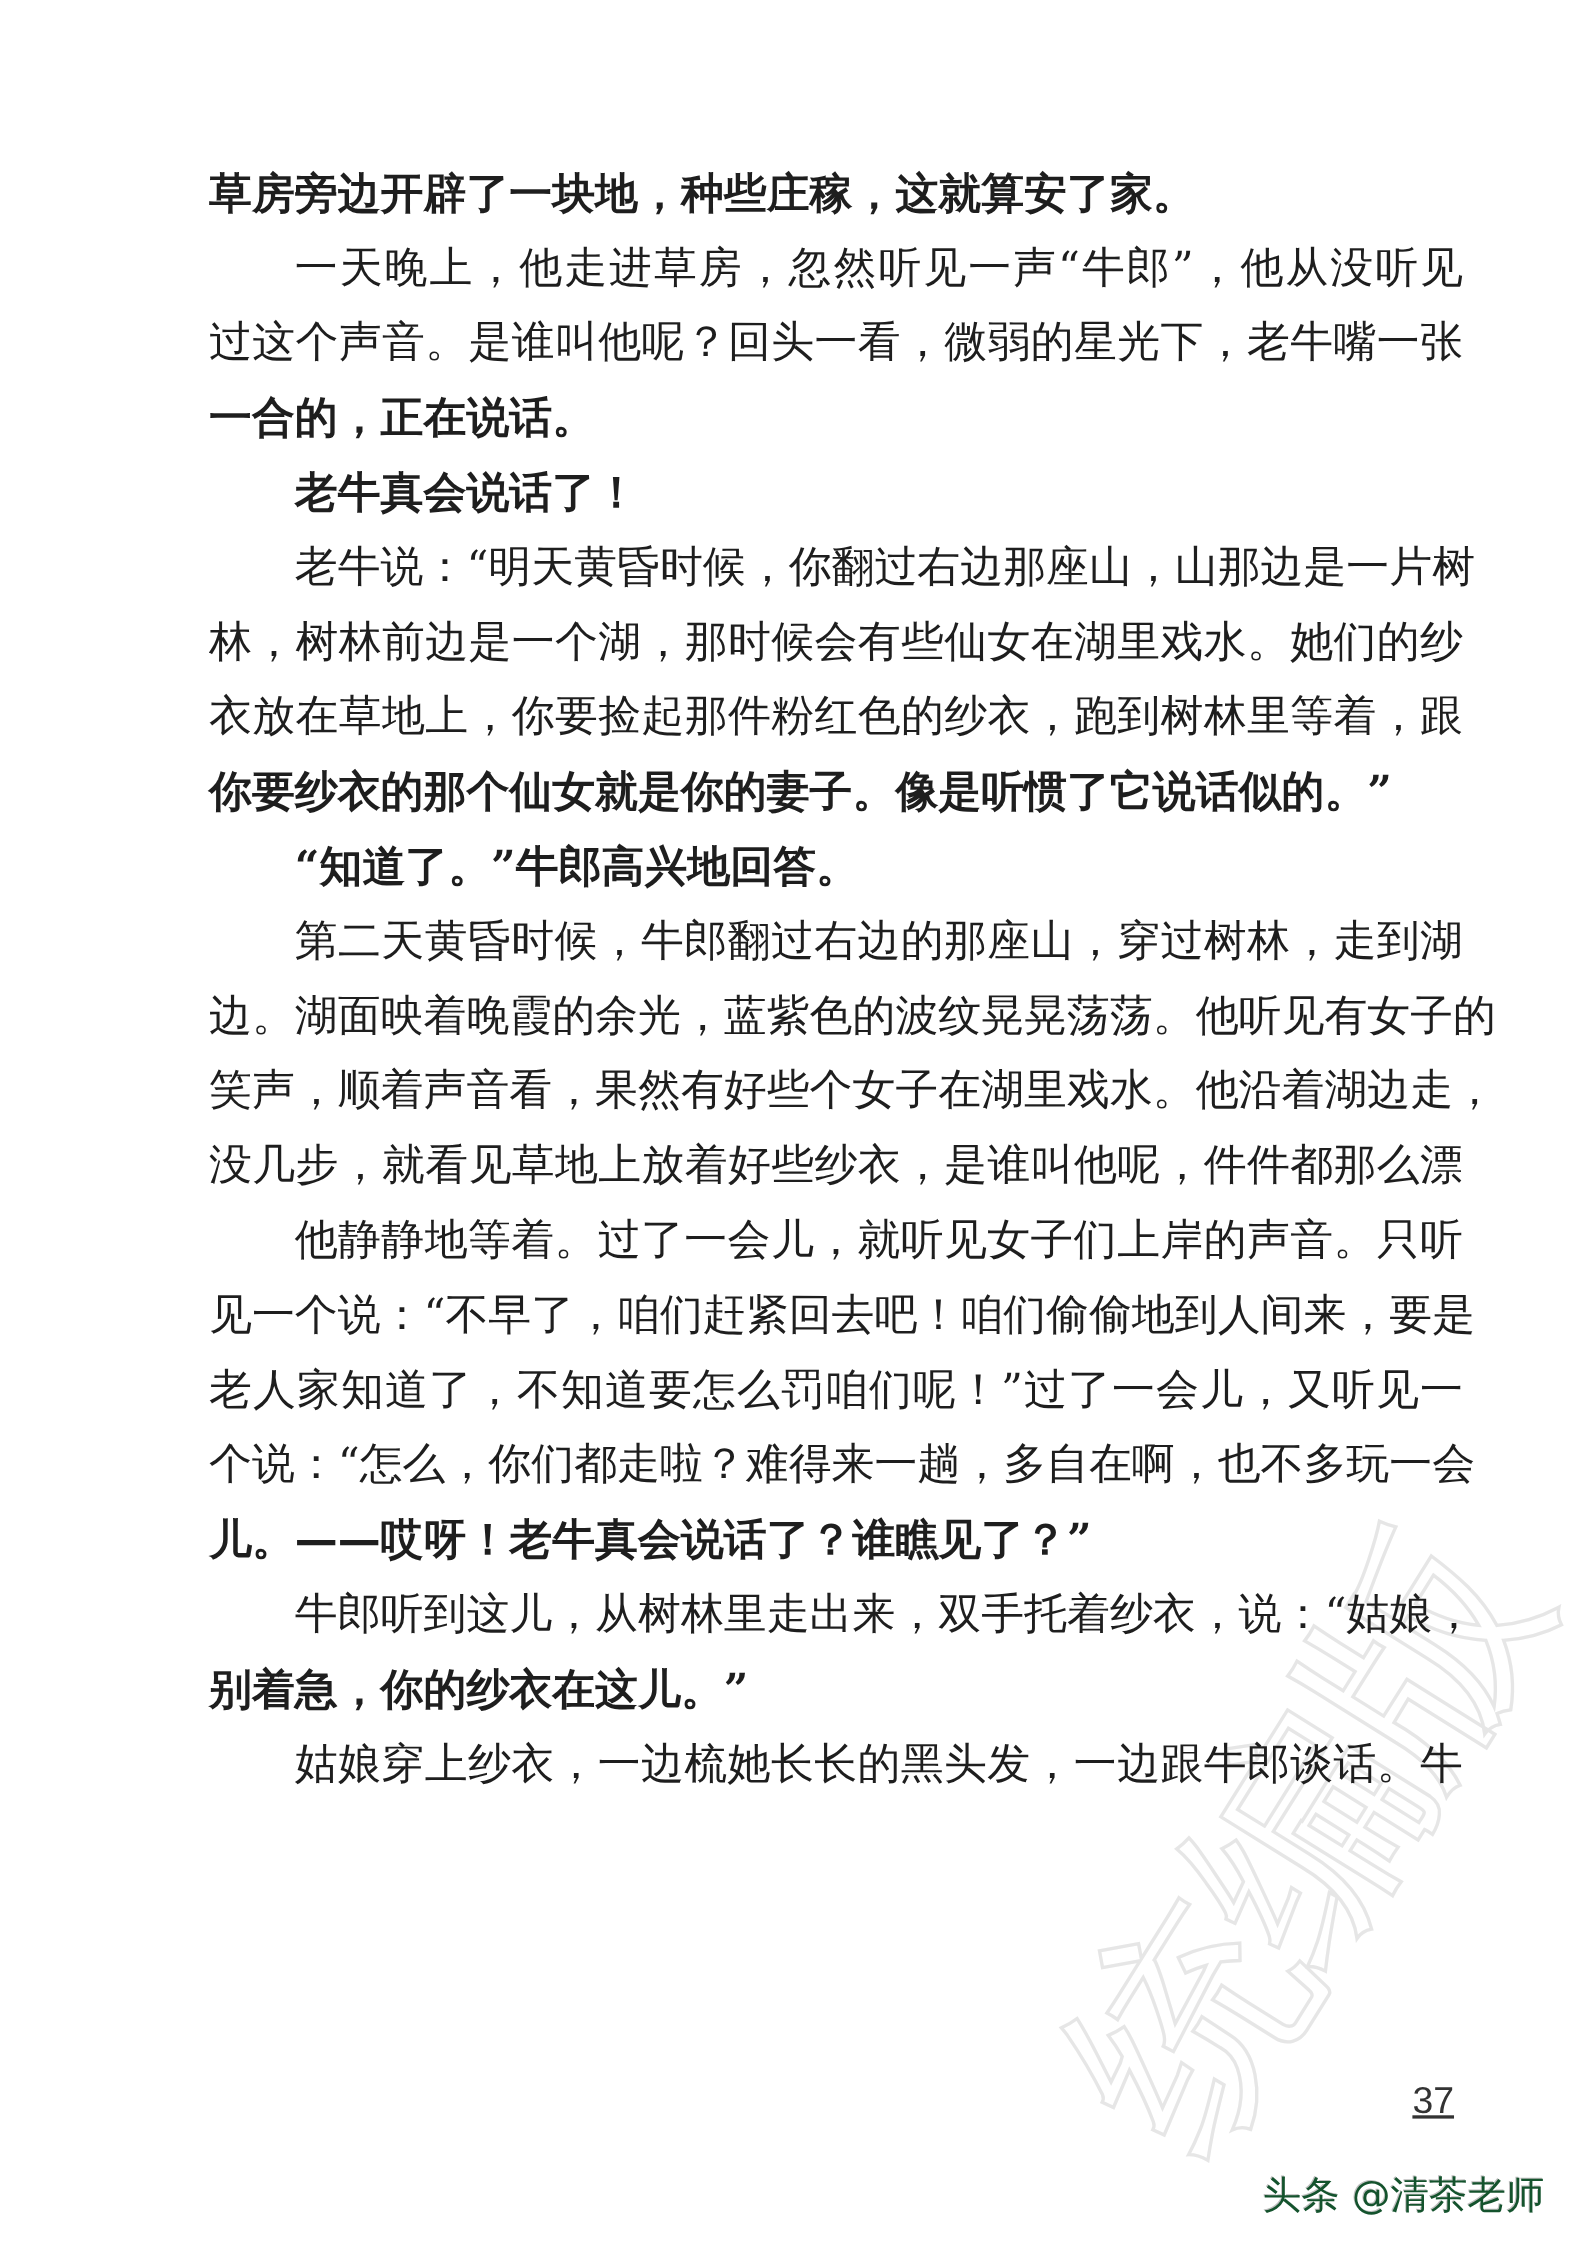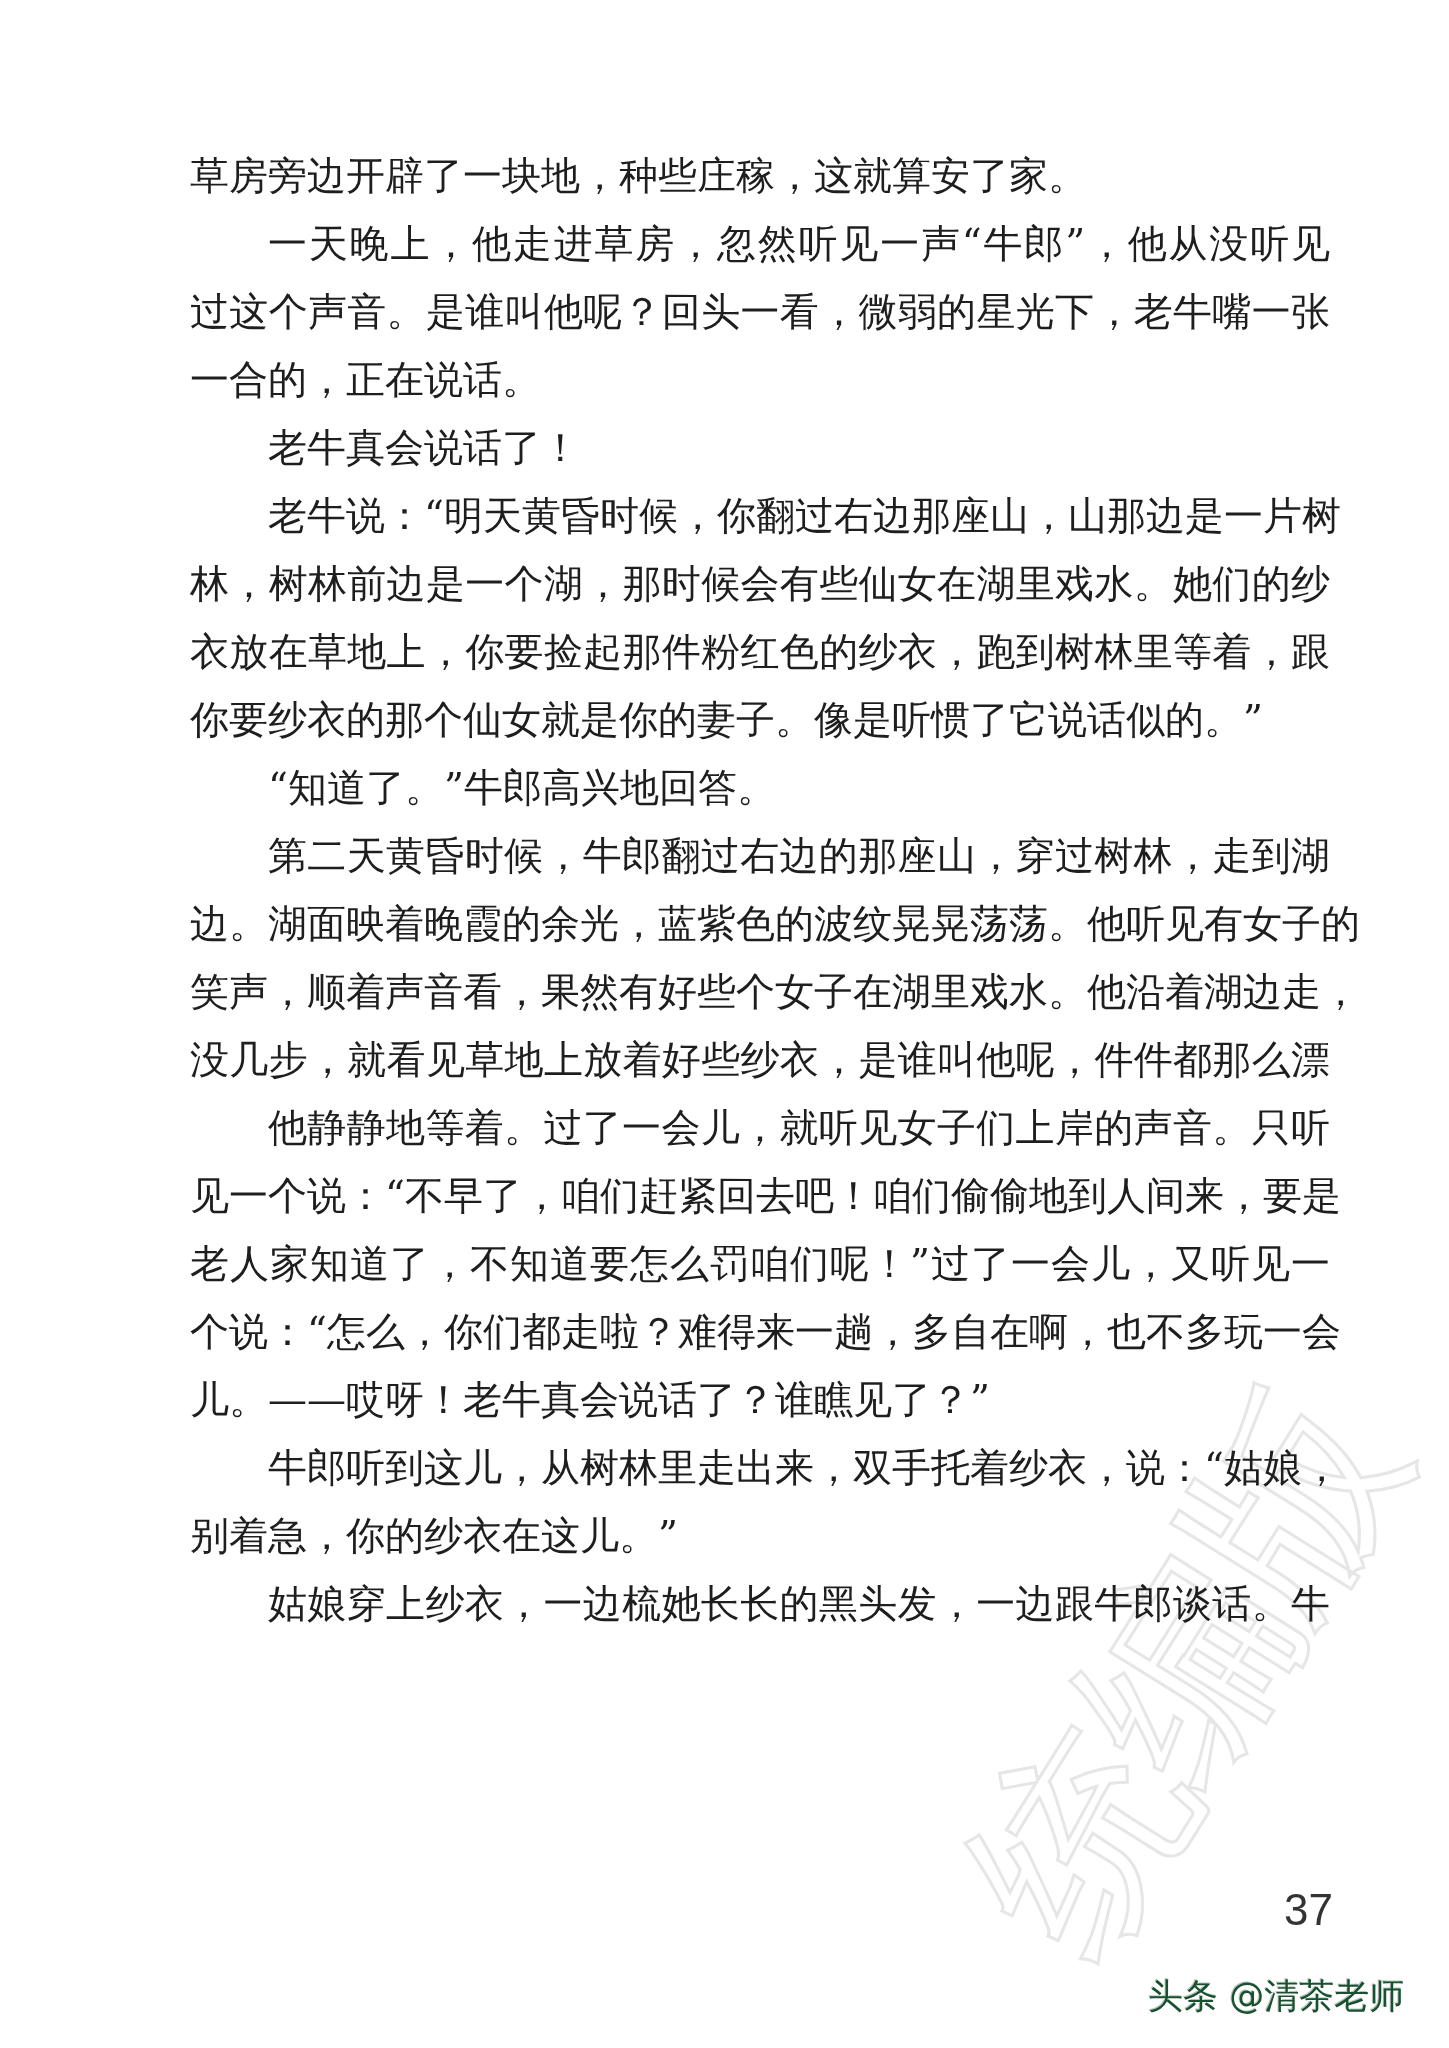--- a/index.html
+++ b/index.html
@@ -50,33 +50,35 @@
   }
   .line {
     display: block;
     height: 68px;
     white-space: nowrap;
     text-align: justify;
     text-align-last: justify;
   }
   .line.last {
     text-align-last: left;
+    font-weight: bold;
   }
   .line.indent {
     padding-left: 78px;
   }
   .page-number {
     position: absolute;
     left: 1284px;
     top: 1890px;
     font-family: "Liberation Sans", "DejaVu Sans", sans-serif;
-    font-size: 44px;
+    font-size: 34px;
     line-height: 40px;
     color: #333333;
     z-index: 1;
+    text-decoration: underline;
   }
   .source-watermark {
     position: absolute;
     left: 1148px;
     top: 1972px;
     font-family: "DejaVu Sans", "Liberation Sans", sans-serif;
     font-size: 35px;
     line-height: 48px;
     color: #14532d;
     text-shadow: 1px 1px 0 #ffffff, -1px -1px 0 #bfbfbf;

